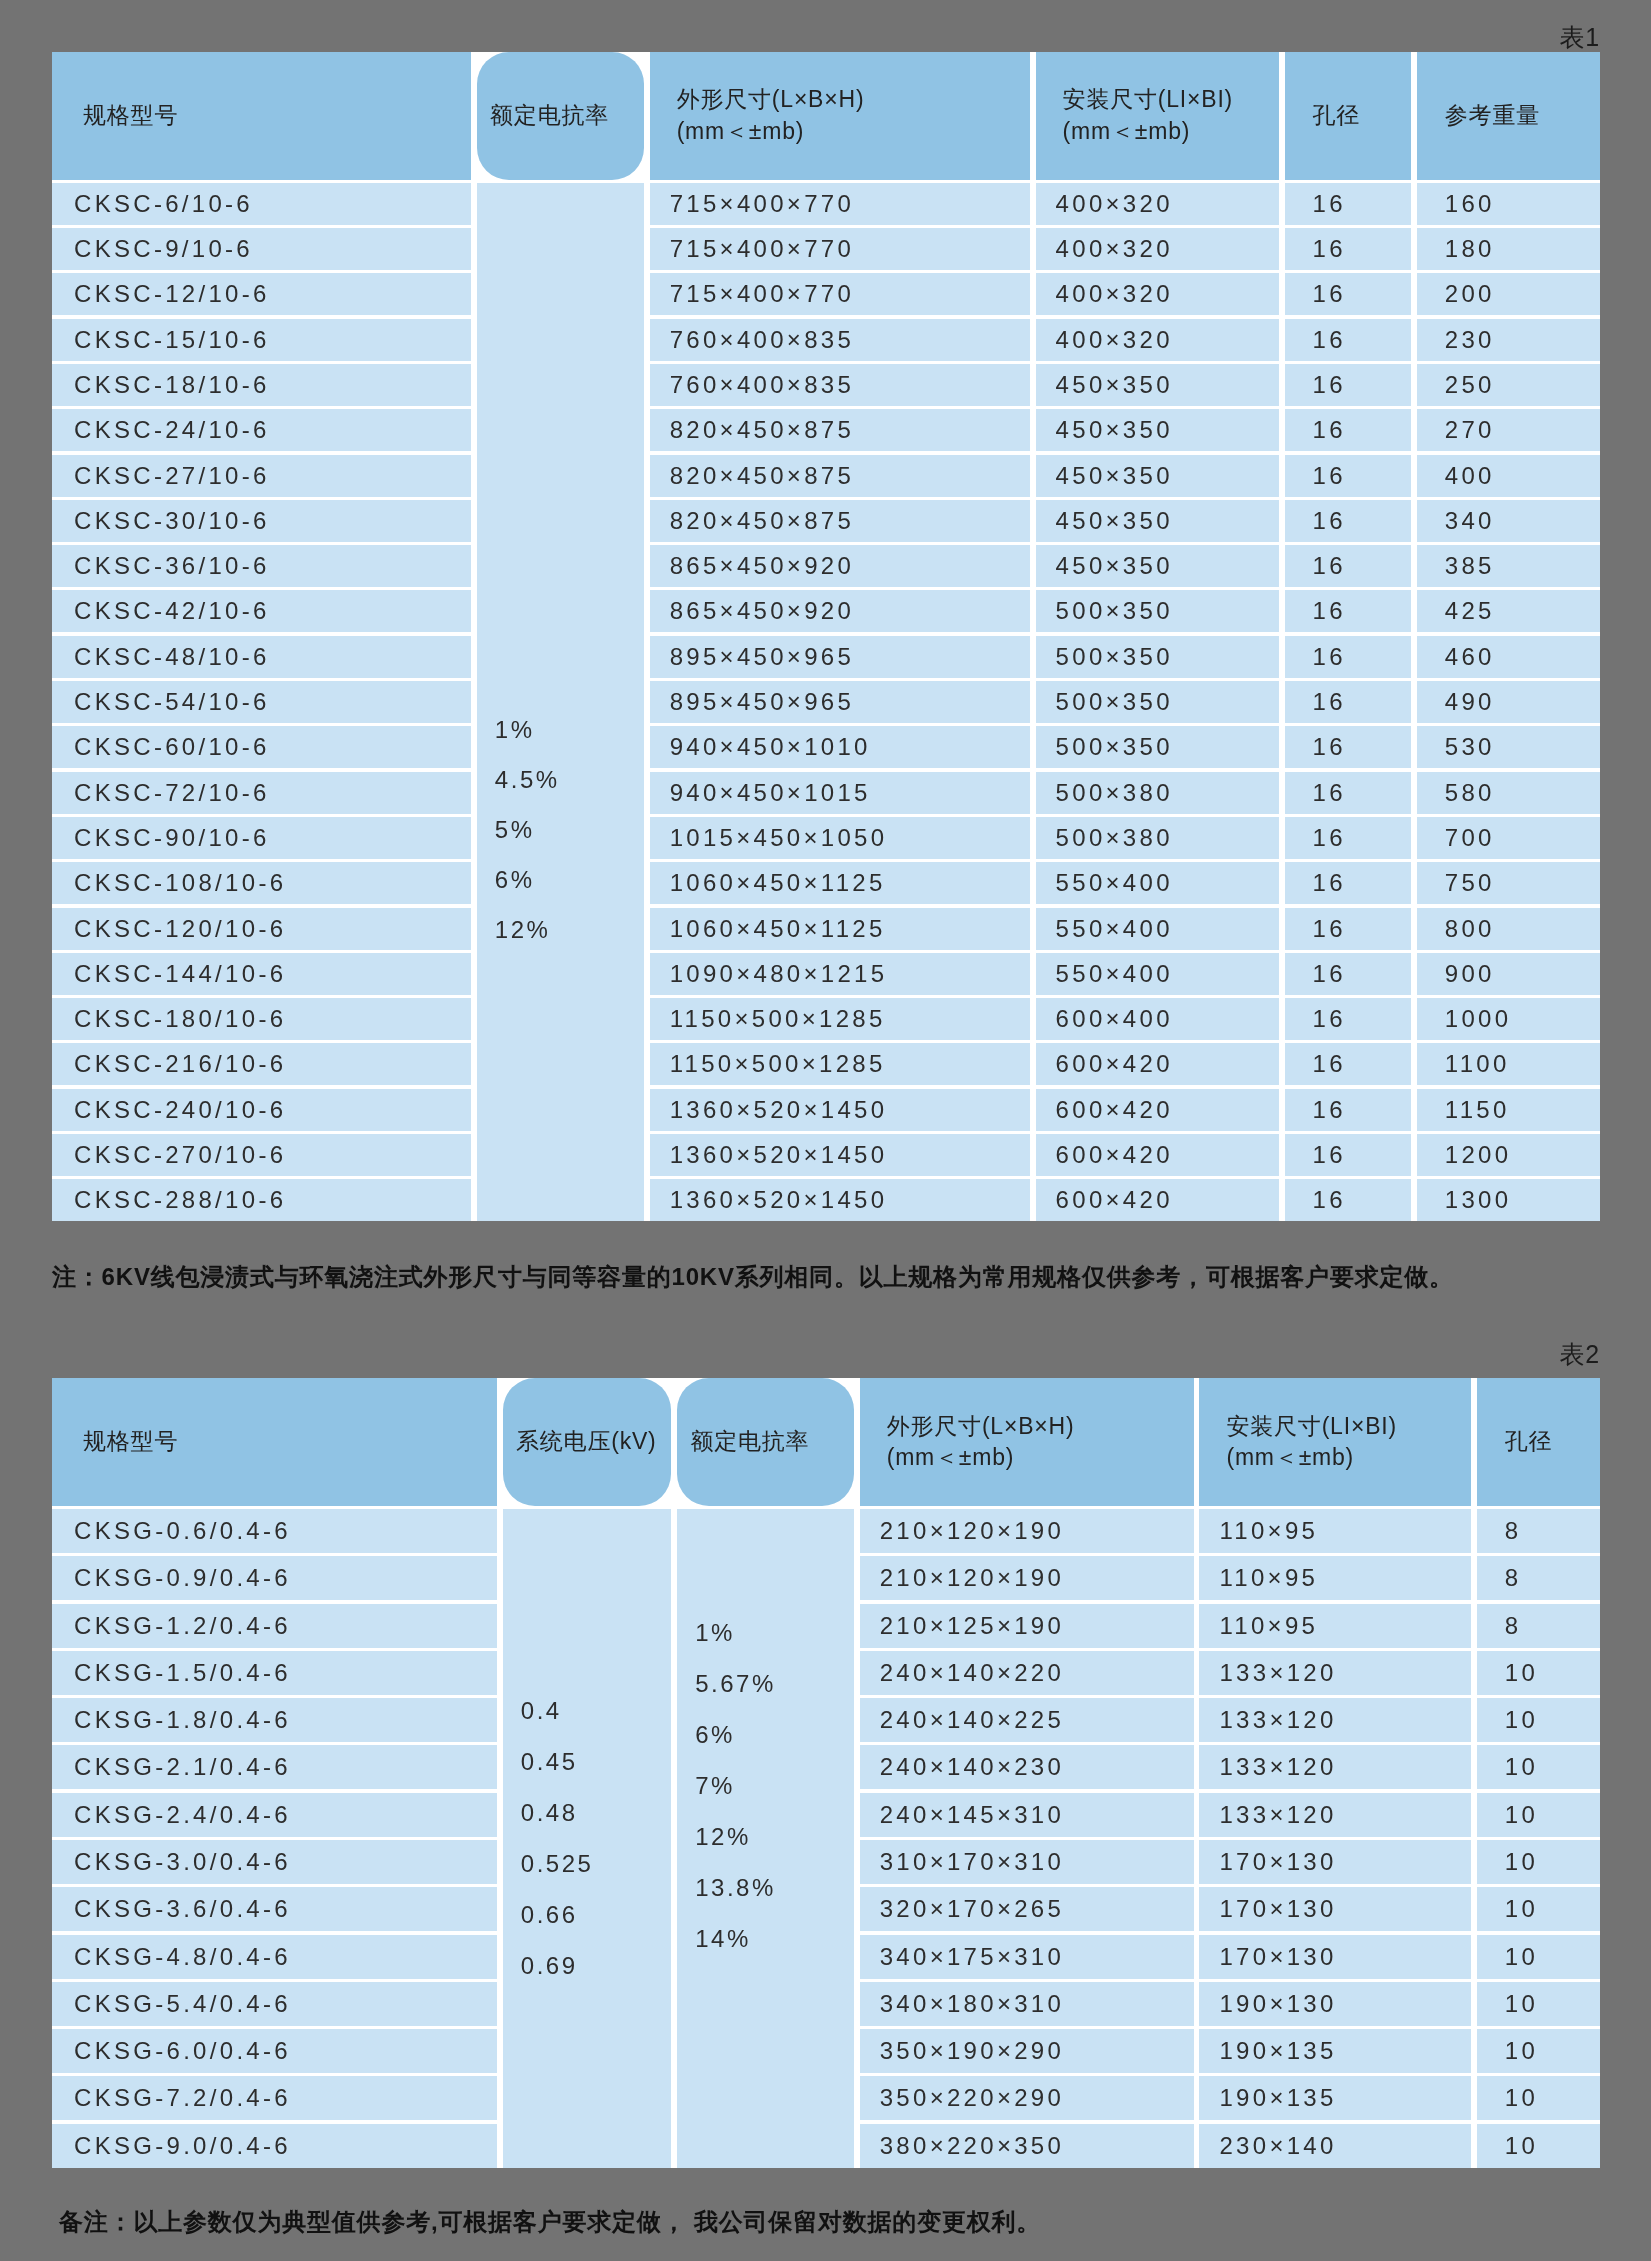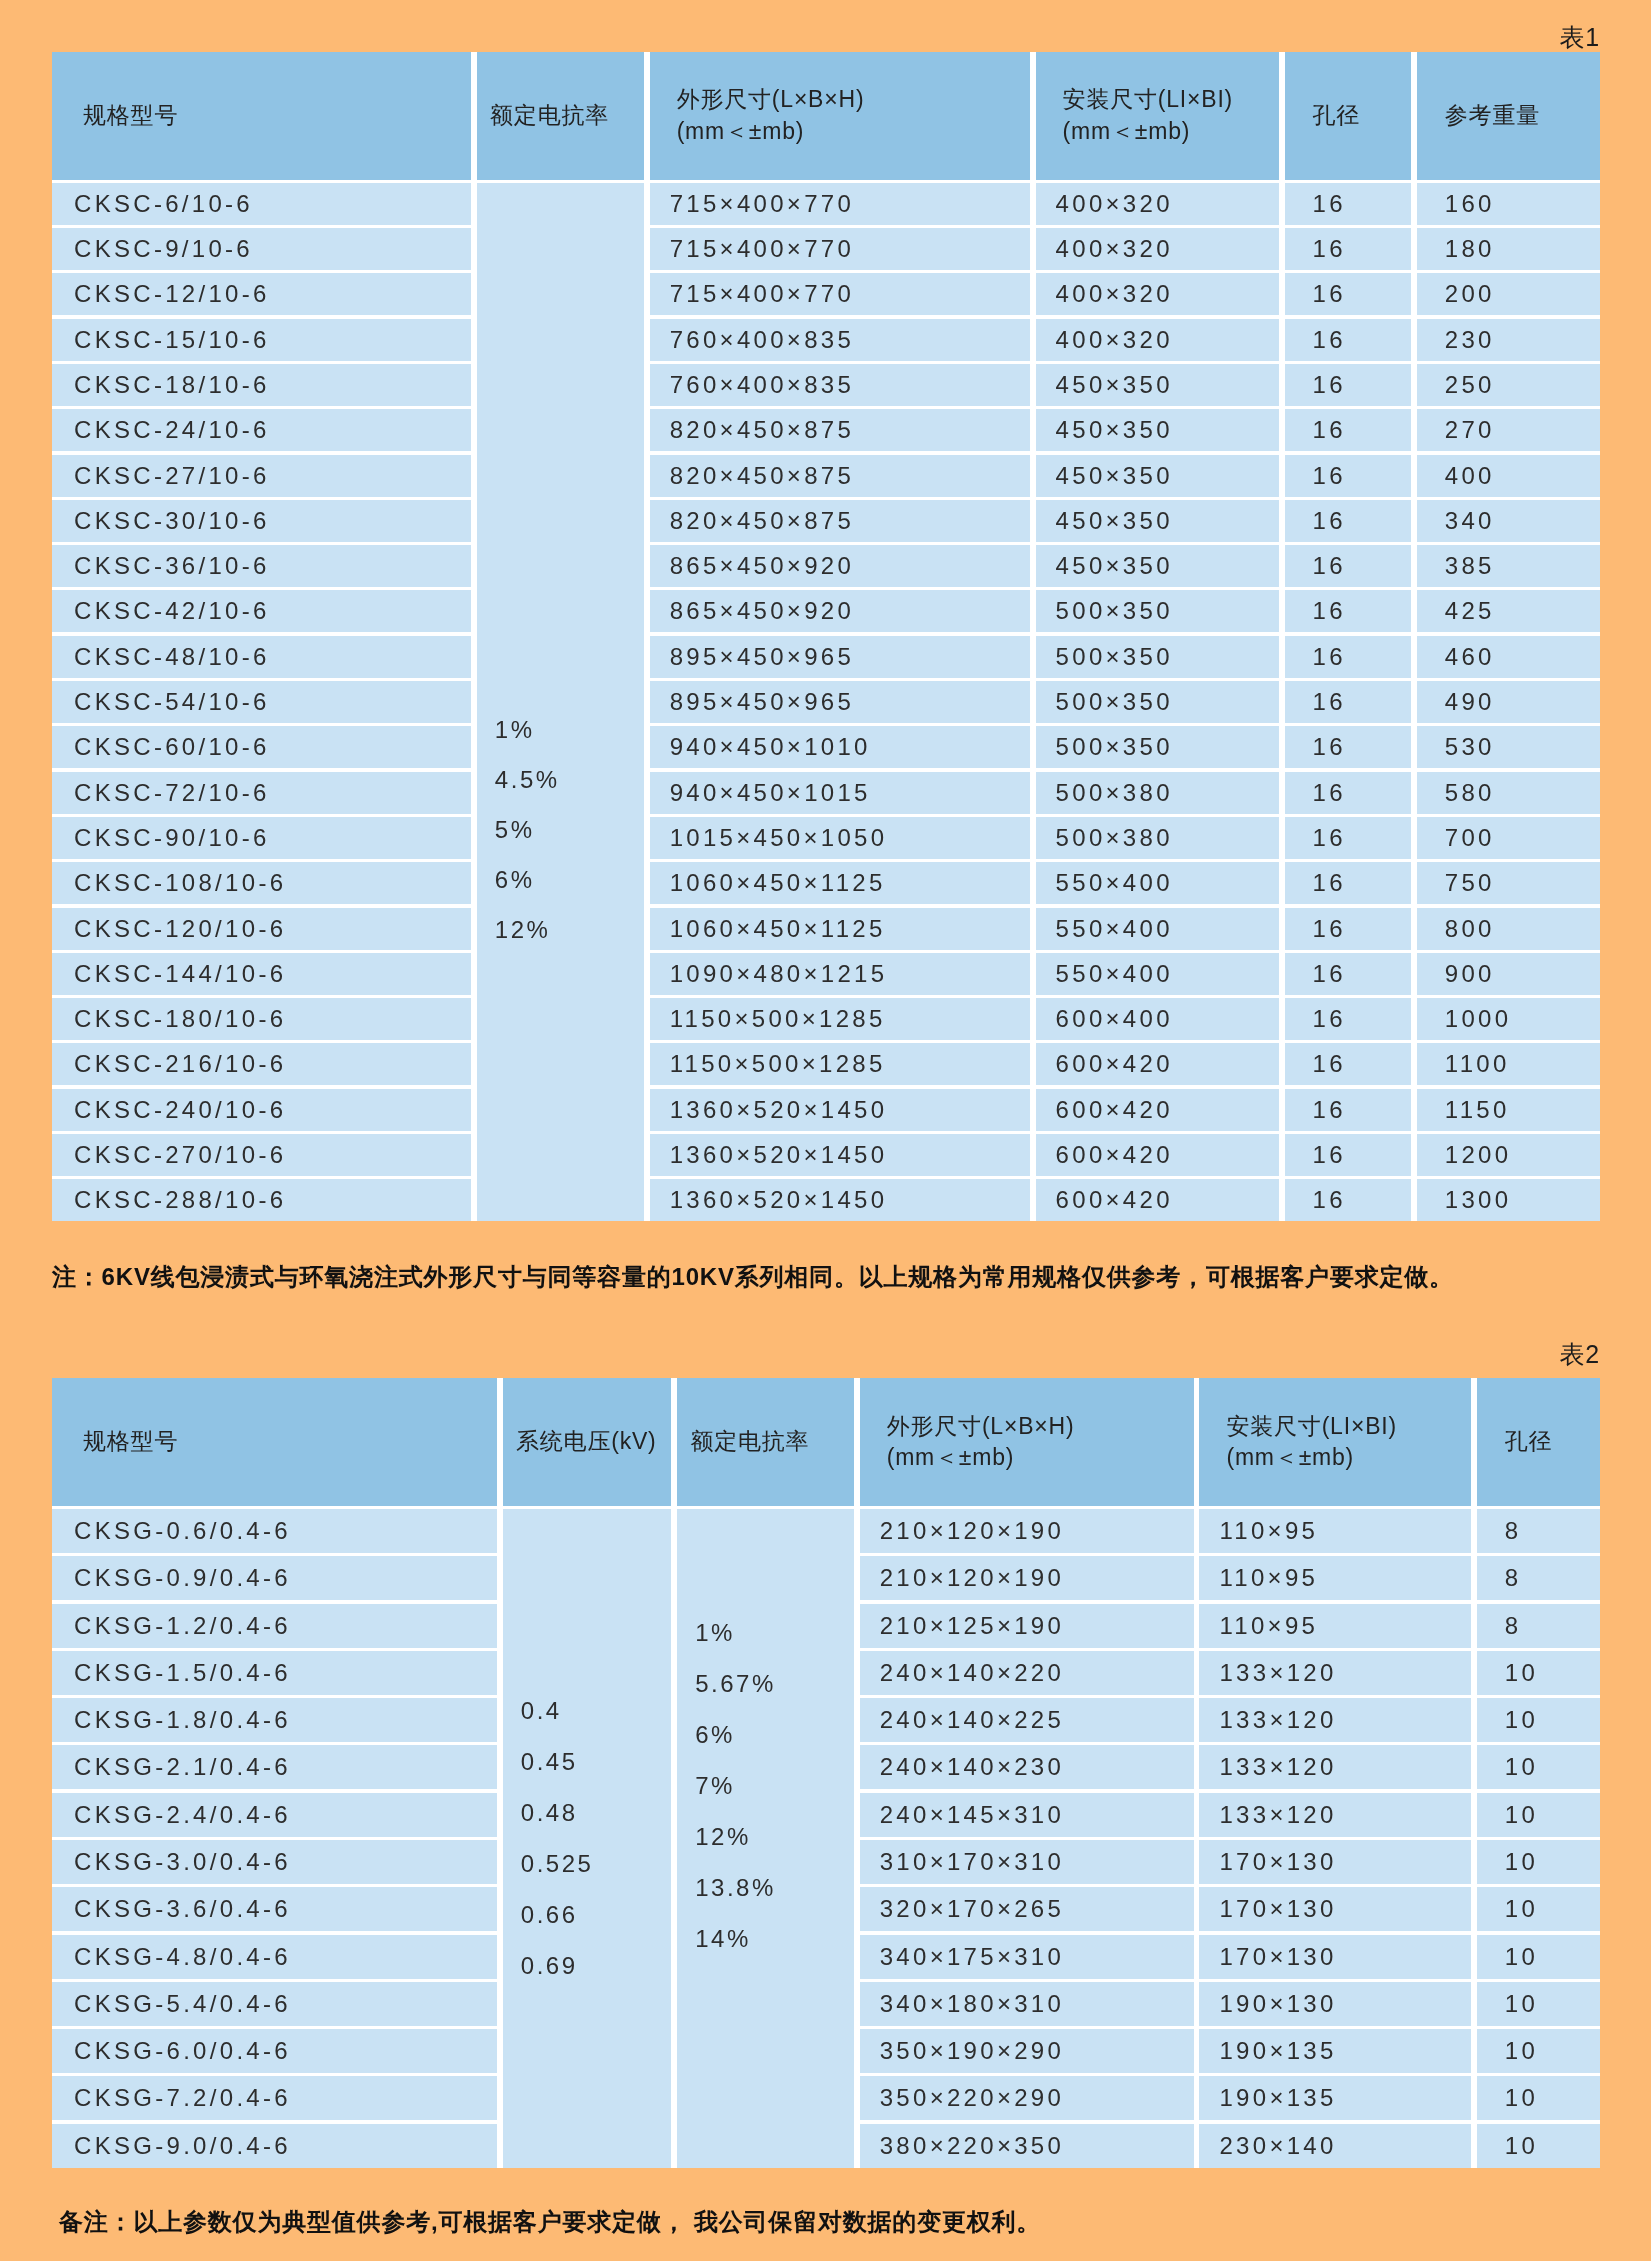--- a/index.html
+++ b/index.html
@@ -1,20 +1,20 @@
 <!DOCTYPE html>
 <html style="font-size:13.2px"><head>
 <meta charset="utf-8">
 <style>
   html,body{margin:0;padding:0;background:#ffffff;}
   .page{
     width:1652px;height:2261px;box-sizing:border-box;
     padding:21.5px 52px 0 52px;
     font-family:"Liberation Sans","DejaVu Sans",sans-serif;
-    color:#2d2d2d;background:#fdba74;
+    color:#2d2d2d;background:#737373;
   }
   .table-label{
     text-align:right;font-size:25px;color:#1c1c1c;
     letter-spacing:0.8px;height:30px;line-height:30px;
   }
   .grid{display:grid;gap:3.3px 5.8px;background:#ffffff;}
   #table1{grid-template-columns:517fr 206fr 469fr 300fr 156fr 226fr;
           grid-template-rows:128px repeat(23,42px);}
   #table2{grid-template-columns:549fr 208fr 218fr 412fr 335fr 152fr;
           grid-template-rows:128px repeat(14,44px);margin-top:8.3px;}
@@ -25,21 +25,21 @@
     line-height:1.35;padding-left:27px;
   }
   .c{
     background:#C9E2F4;display:flex;align-items:center;
     font-size:24px;letter-spacing:3.3px;color:#2d2d2d;
     padding-left:20px;white-space:nowrap;overflow:hidden;
   }
   .col-model{padding-left:22px;}
   .h.col-model{padding-left:31px;}
   .col-hole,.col-weight{padding-left:28px;}
-  .h.col-react{padding-left:13.2px;}
+  .h.col-react{padding-left:13.2px;border-radius:32px;}
   .merged{
     background:#C9E2F4;display:flex;flex-direction:column;
     justify-content:center;align-items:flex-start;
     font-size:24px;letter-spacing:2.5px;color:#2d2d2d;
     padding-left:18px;
   }
   #t1-react{grid-column:2;grid-row:2 / -1;line-height:50px;padding-top:256px;}
   #t2-volt{grid-column:2;grid-row:2 / -1;line-height:51px;}
   #t2-react{grid-column:3;grid-row:2 / -1;line-height:51px;padding-bottom:106px;}
   .note{

